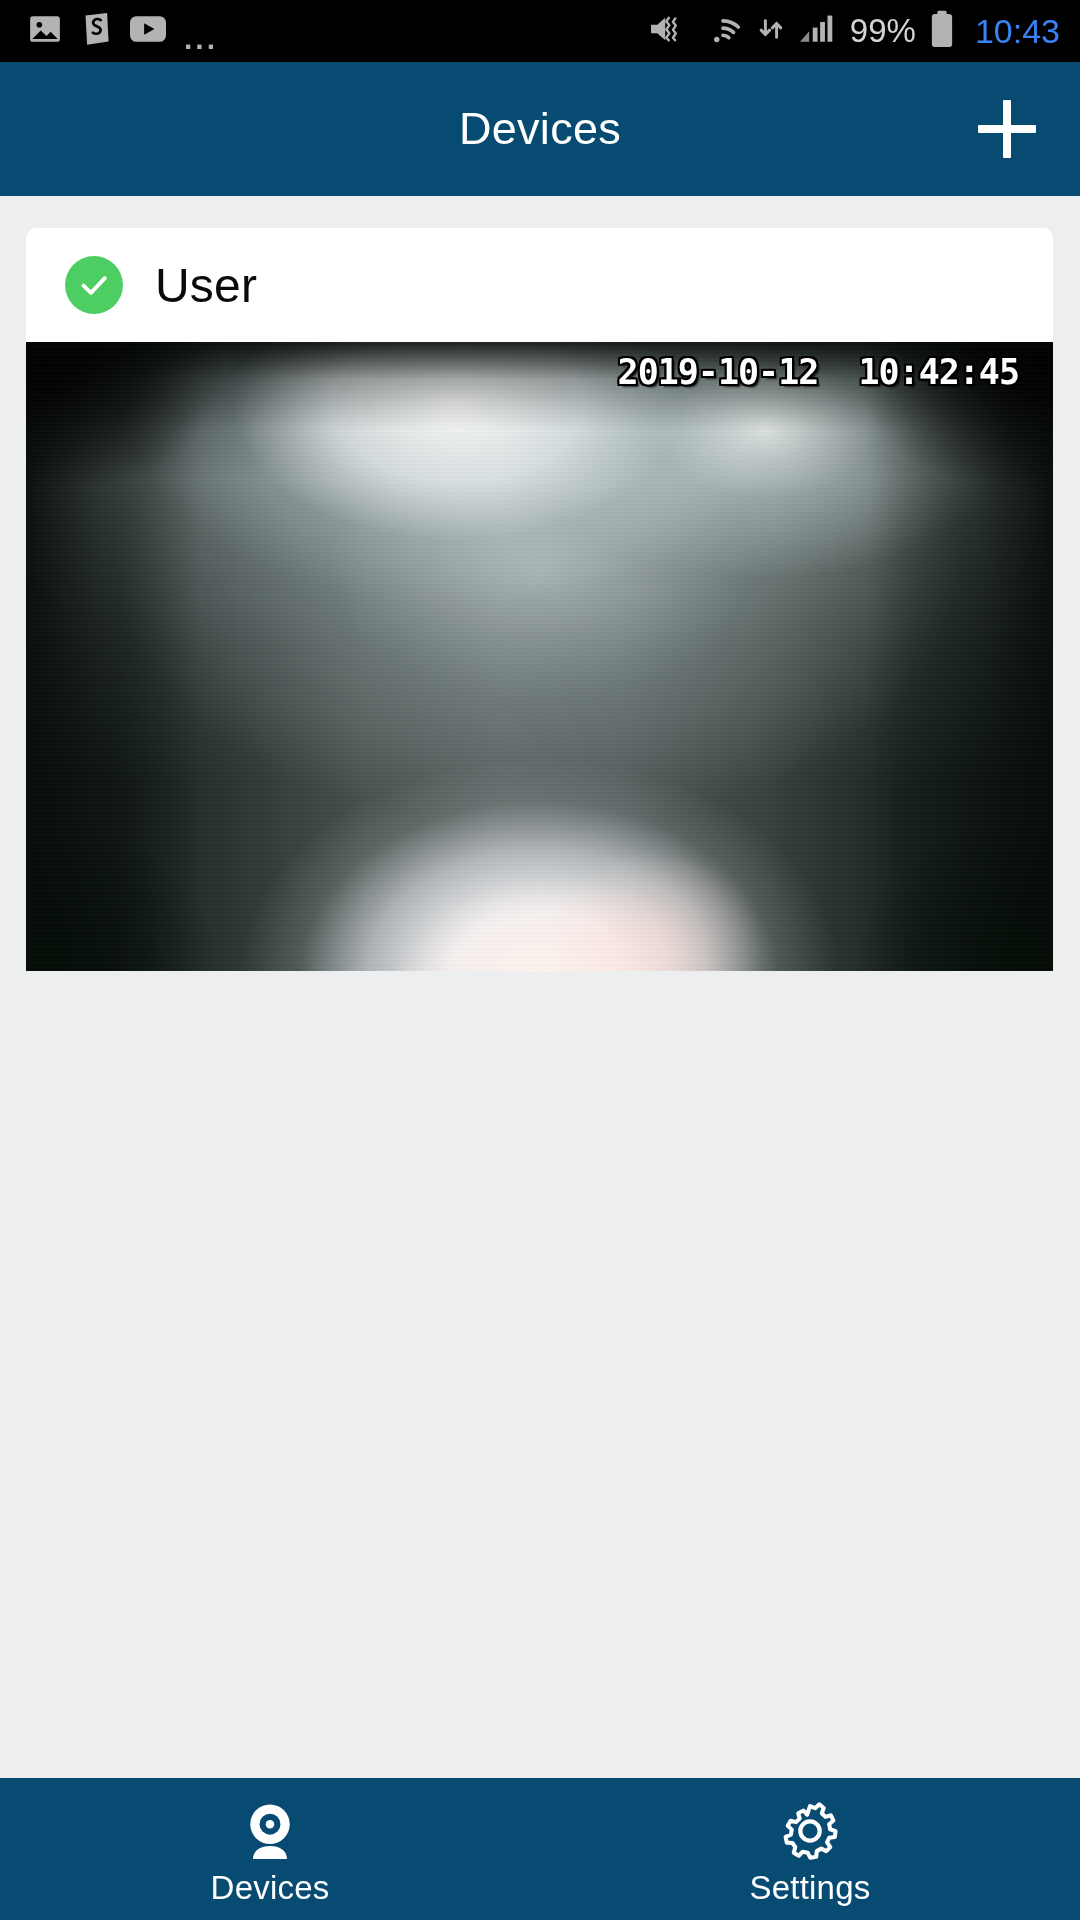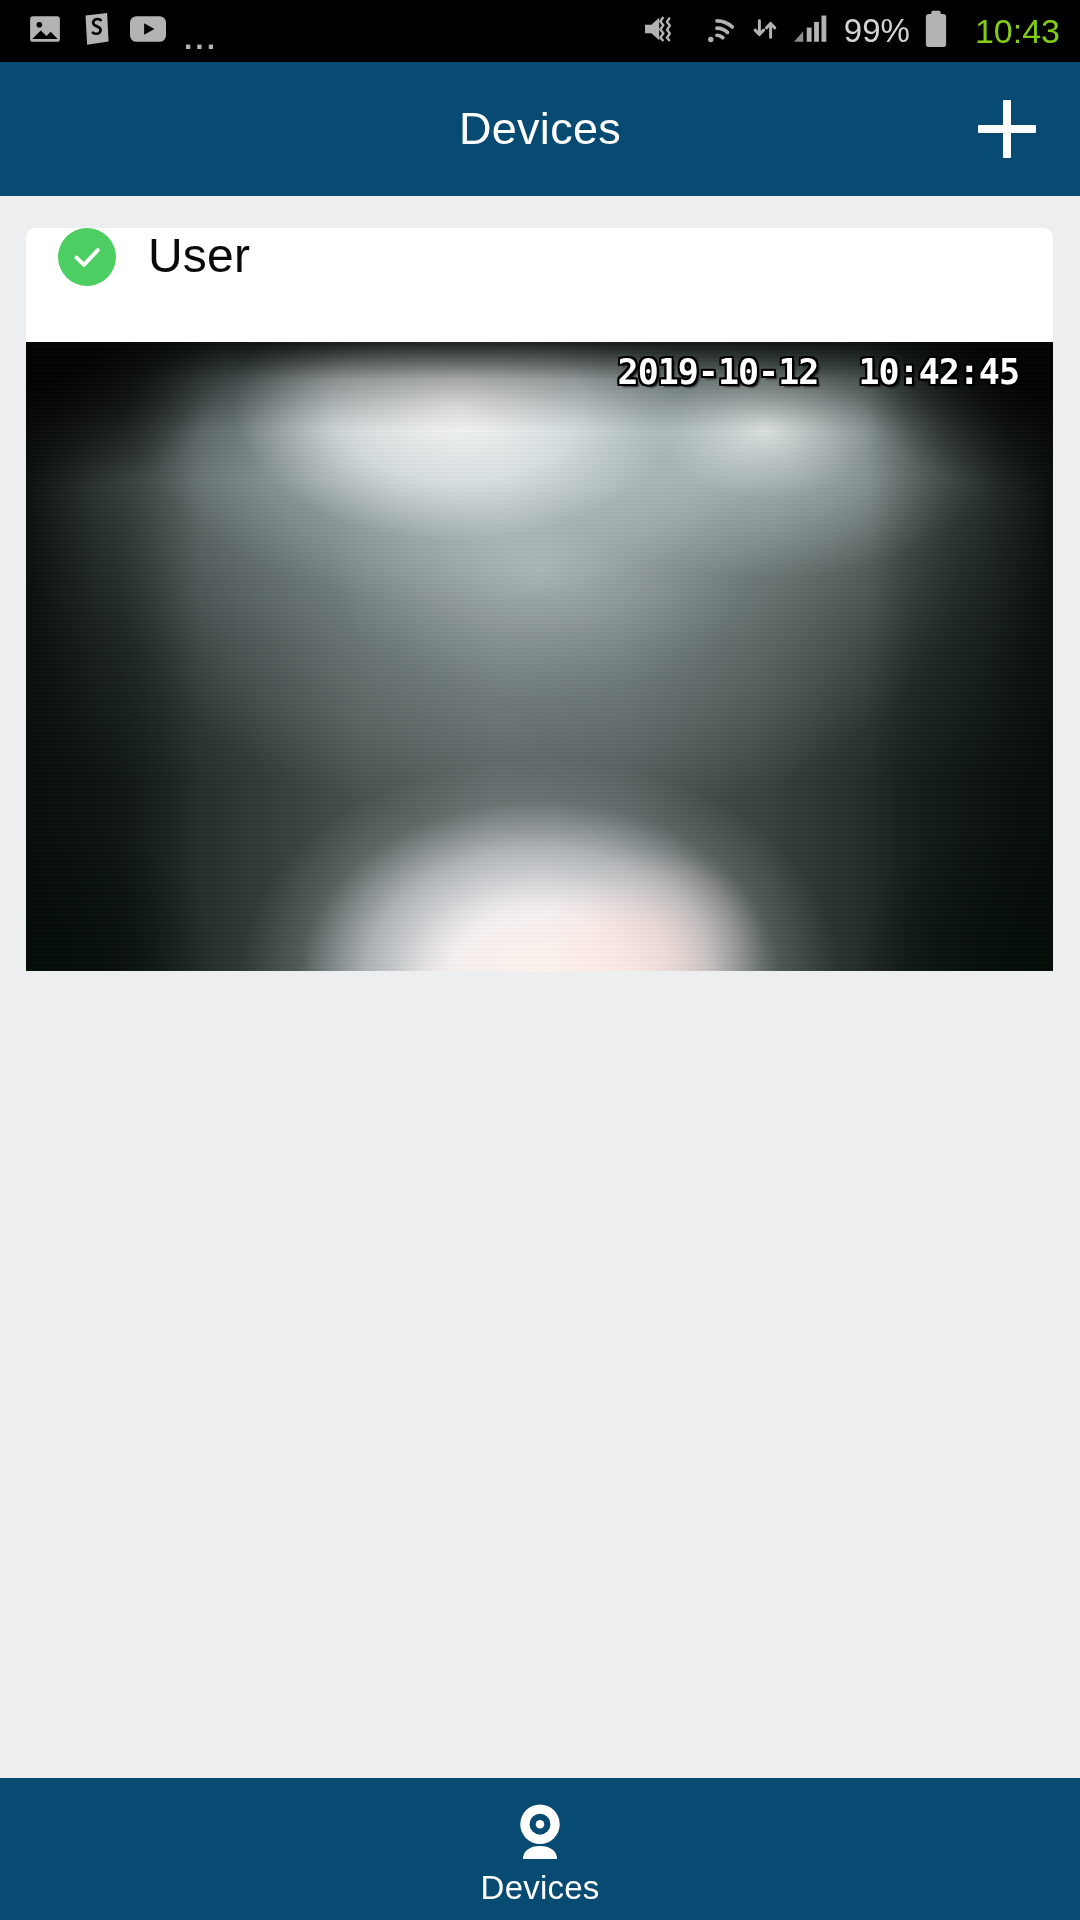--- a/index.html
+++ b/index.html
@@ -16,21 +16,21 @@
     position:absolute; top:0; left:0; width:1080px; height:62px;
     background:#000; display:flex; align-items:center;
     padding:0 20px 0 28px;
   }
   .sb-left{ display:flex; align-items:center; gap:18px; }
   .sb-right{ margin-left:auto; display:flex; align-items:center; gap:13px;text-decoration:underline; }
   .sb-ico{ display:block; }
   .sb-dots{ color:#b3b3b3; font-size:30px; line-height:18px; letter-spacing:3px;
             font-weight:bold; position:relative; top:8px; }
   .sb-text{ color:#d4d4d4; font-size:33px; letter-spacing:0px; }
-  .sb-time{ color:#84cc16; font-size:34px; margin-left:13px; }
+  .sb-time{ color:#3b82f6; font-size:34px; margin-left:7px; }
 
   
   .header{
     position:absolute; top:62px; left:0; width:1080px; height:134px;
     background:#084b72;
   }
   .header-title{
     position:absolute; left:0; top:0; width:1080px; height:134px;
     display:flex; align-items:center; justify-content:center;
     color:#ffffff; font-size:45px; font-weight:400; letter-spacing:0.3px;
@@ -41,21 +41,21 @@
   }
   .plus-h{ position:absolute; width:58px; height:8px; background:#fff; border-radius:1px;}
   .plus-v{ position:absolute; width:8px; height:58px; background:#fff; border-radius:1px;}
 
   
   .card{
     position:absolute; left:26px; top:228px; width:1027px;
     background:#ffffff; border-radius:10px 10px 0 0; overflow:hidden;
   }
   .card-head{
-    height:114px; display:flex; padding-left:32px; background:#fff;
+    height:114px; display:flex; align-items:center; padding-left:24px; background:#fff;margin-left:15px;
   }
   .status-dot{
     width:58px; height:58px; border-radius:50%; background:#4dce62;
     display:flex; align-items:center; justify-content:center; flex:none;
   }
   .device-name{
     margin-left:32px; font-size:48px; color:#0a0a0a; font-weight:400; letter-spacing:0.2px;
   }
 
   
@@ -256,16 +256,25 @@
           <circle cx="16" cy="12" r="5.4" fill="#084b72"></circle>
           <circle cx="16" cy="12" r="2.2" fill="#ffffff"></circle>
           <path d="M7.2 30 C7.2 25.6 10.9 23.2 16 23.2 C21.1 23.2 24.8 25.6 24.8 30 Z" fill="#ffffff"></path>
         </svg>
       </span>
       <span class="nav-label">Devices</span>
     </div>
 
 
 
+    <div class="nav-item">
+      <span class="nav-ico">
+        <svg width="62" height="60" viewBox="0 0 32 31">
+          <path d="M16 2.6 l2.7 1.1 2.1-2 2.3 1.9 -1 2.7 1.9 1.9 2.8-.8 1.3 2.7 -2.2 1.9 .5 2.6 2.8 1 -.4 3 -2.9 .4 -1.1 2.4 1.7 2.4 -2.1 2.1 -2.6-1.3 -2.3 1.3 -.3 2.9 -3 .5 -1.4-2.6 -2.6-.5 -2 2.1 -2.6-1.6 .8-2.8 -1.5-2.2 -2.9-.2 -.6-3 2.7-1.1 .5-2.6 -2.1-2 1.5-2.6 2.8 .7 1.9-1.8 -.8-2.8 2.7-1.4 1.9 2.2z" fill="none" stroke="#ffffff" stroke-width="2.1" stroke-linejoin="round"></path>
+          <circle cx="16" cy="15.5" r="5" fill="none" stroke="#ffffff" stroke-width="2.2"></circle>
+        </svg>
+      </span>
+      <span class="nav-label">Settings</span>
+    </div>
 
   </div>
 
 </div>
 
 </body></html>

